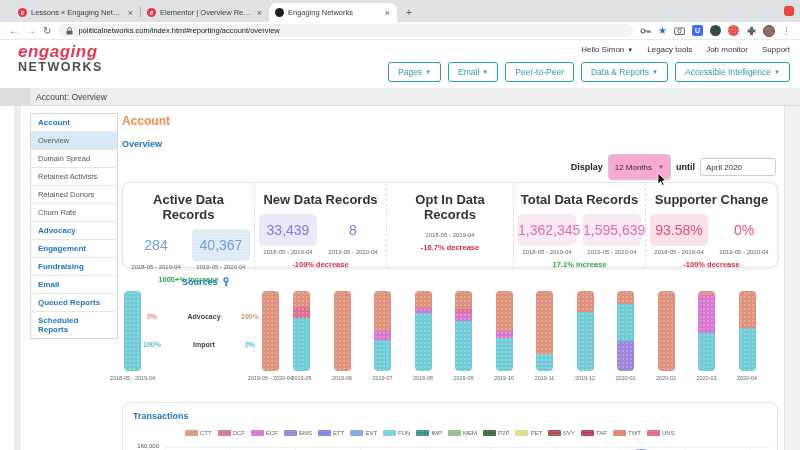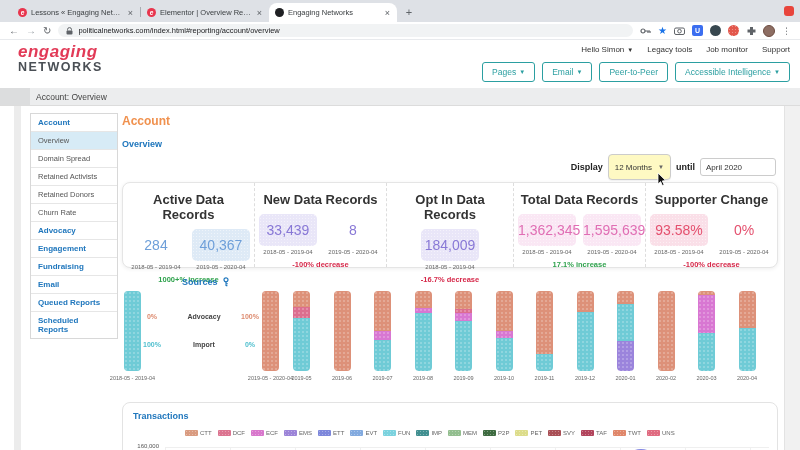--- a/index.html
+++ b/index.html
@@ -58,21 +58,21 @@
   .sb-h { color:#2077BD; font-weight:bold; font-size:8px; }
   .sb-s { color:#555; font-size:7.5px; }
   .sb-item.sel { background:#D7EBF6; }
 
   .main { position:absolute; left:122px; top:8px; width:658px; height:336px; }
   .page-title { color:#F0914E; font-weight:bold; font-size:12px; }
   .section-title { color:#2077BD; font-weight:bold; font-size:9px; margin-top:11px; }
 
   .display-row { position:absolute; right:4px; top:40px; display:flex; align-items:center; gap:5px; }
   .ctl-label { font-size:9px; font-weight:bold; color:#222; }
-  .sel-box { border:1px solid #CCC; border-radius:4px; background:#fef9c3; height:26px; display:flex; align-items:center; gap:6px; padding:12px 6px; font-size:8px; color:#333; box-shadow:0 1px 1px rgba(0,0,0,.05); }
+  .sel-box { border:1px solid #CCC; border-radius:4px; background:#f9a8d4; height:26px; display:flex; align-items:center; gap:6px; padding:12px 6px; font-size:8px; color:#333; box-shadow:0 1px 1px rgba(0,0,0,.05); }
   .sel-caret { font-size:6px; color:#666; }
   .until-input { border:1px solid #CCC; border-radius:3px; height:18px; width:76px; font-size:8px; color:#333; padding:0 5px; font-family:"Liberation Sans",sans-serif; }
 
   
   .stats-card { position:absolute; top:68px; left:0; width:656px; height:86px; background:#fff; border:1px solid #E5E5E5; border-radius:8px; box-shadow:0 1px 4px rgba(0,0,0,.07); display:flex; }
   .scol { flex:1; padding:9px 4px 0; border-right:1px dashed #DDD; }
   .scol:last-child { border-right:none; }
   .stitle { text-align:center; font-size:13px; font-weight:bold; color:#333; }
   .srow { display:flex; justify-content:center; gap:7px; margin-top:7px; }
   .scell { width:58px; text-align:center; }
@@ -177,20 +177,21 @@
       <span class="caret">▼</span>
     </span>
   <span class="toplink">Legacy tools</span>
       <span class="toplink">Job monitor</span>
       <span class="toplink">Support</span>
     </div>
   <div class="navbtns" id="navbtns">
       <div class="navbtn">Pages<span class="navcaret">▼</span></div>
       <div class="navbtn">Email<span class="navcaret">▼</span></div>
       <div class="navbtn">Peer-to-Peer</div>
+      <div class="navbtn">Data &amp; Reports<span class="navcaret">▼</span></div>
       <div class="navbtn">Accessible Intelligence<span class="navcaret">▼</span></div>
     </div>
 </div>
 
 <div class="breadcrumb-bar">
   <div class="breadcrumb-block"></div>
   <div class="breadcrumb-text">Account: Overview</div>
 </div>
 
 <div class="content">
@@ -252,21 +253,20 @@
               <div class="sval">8</div>
               <div class="speriod">2019-05 - 2020-04</div>
             </div>
           </div>
           <div class="schange down">-100% decrease</div>
         </div>
         <div class="scol t-purple">
           <div class="stitle">Opt In Data Records</div>
           <div class="srow">
             <div class="scell">
-              <div class="sval boxed">184,009</div>
               <div class="speriod">2018-05 - 2019-04</div>
             </div>
           </div>
           <div class="schange down">-16.7% decrease</div>
         </div>
         <div class="scol t-pink">
           <div class="stitle">Total Data Records</div>
           <div class="srow">
             <div class="scell">
               <div class="sval boxed">1,362,345</div>

